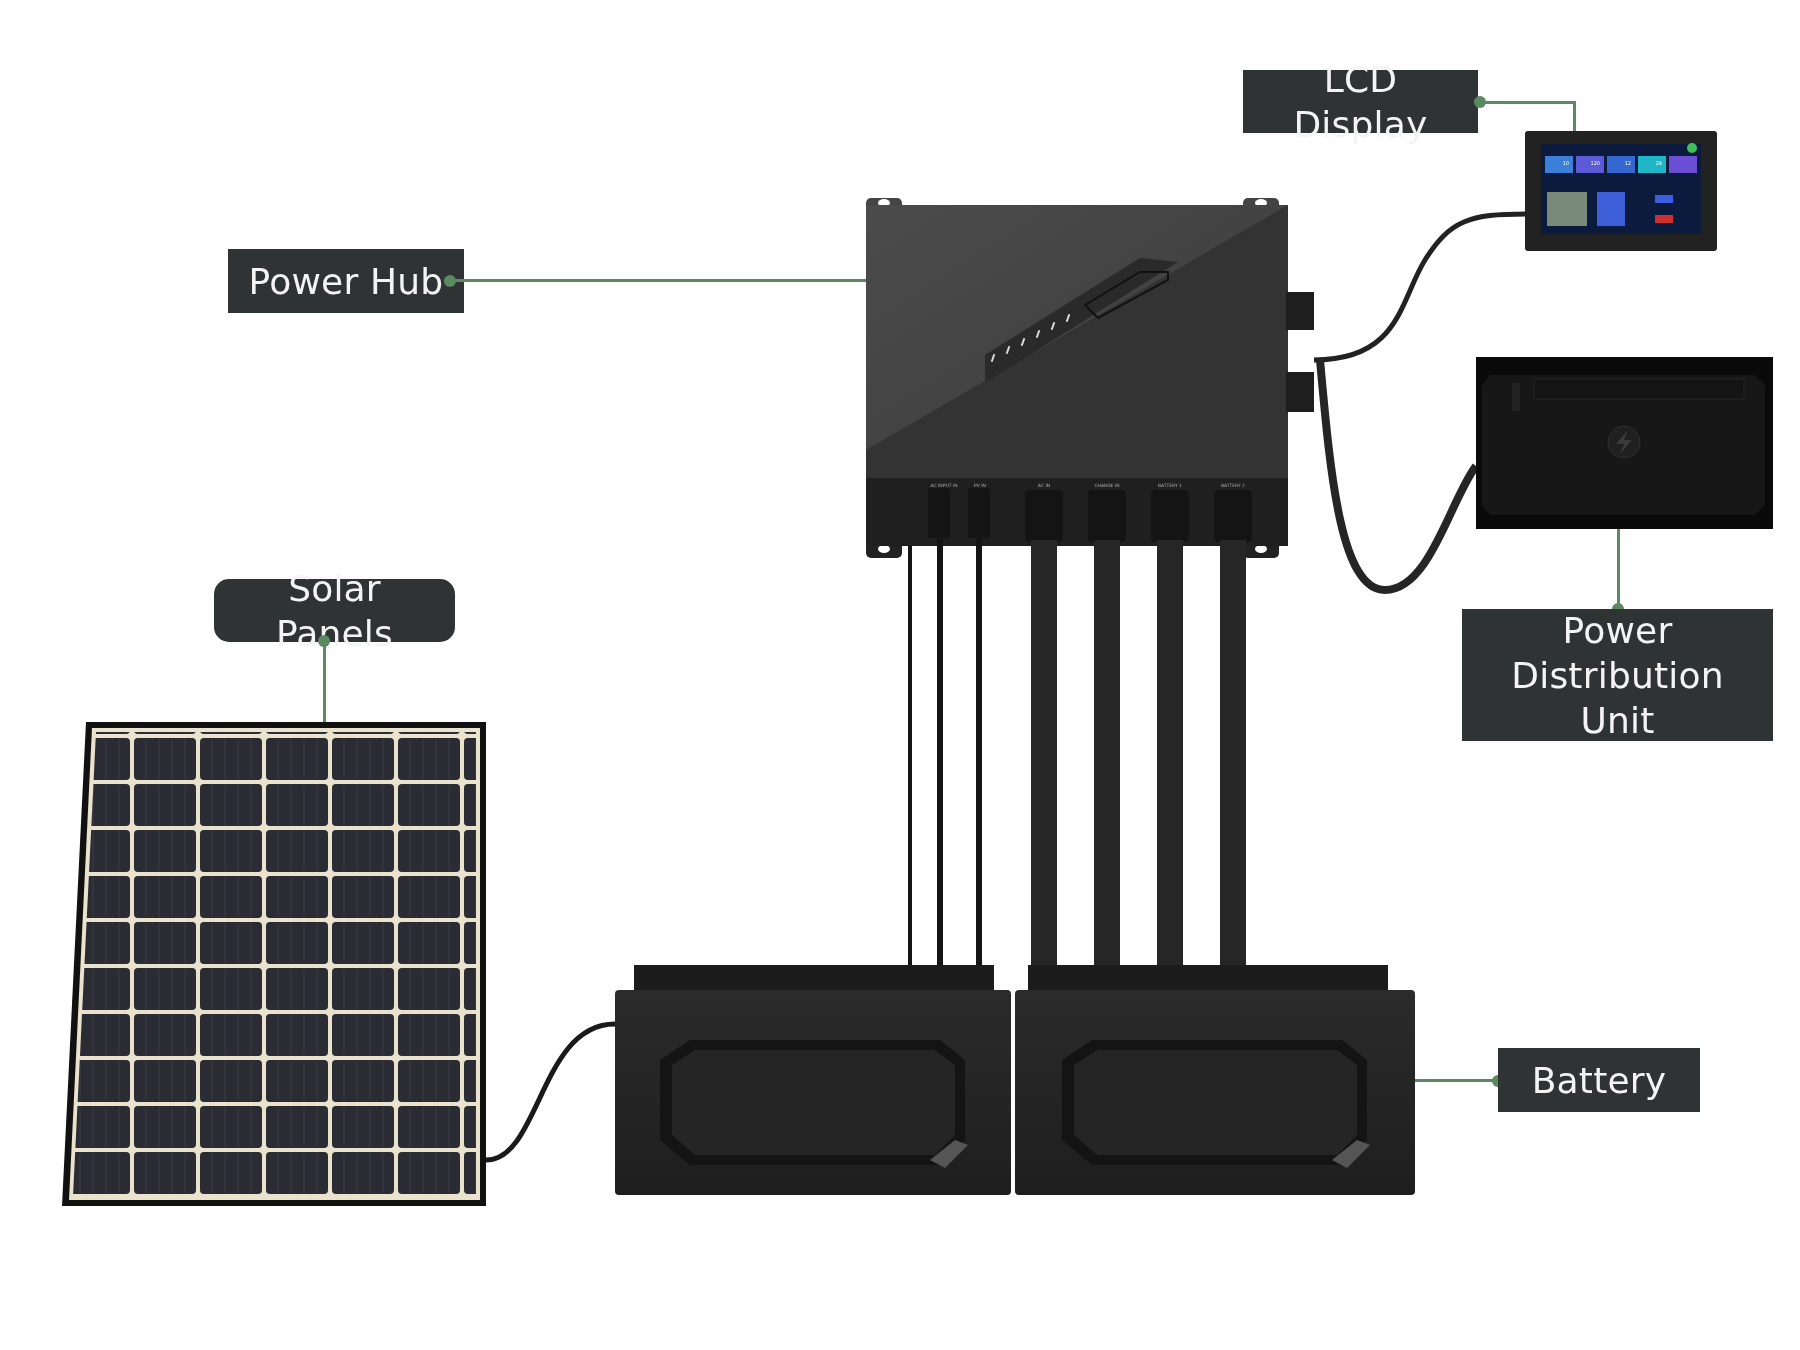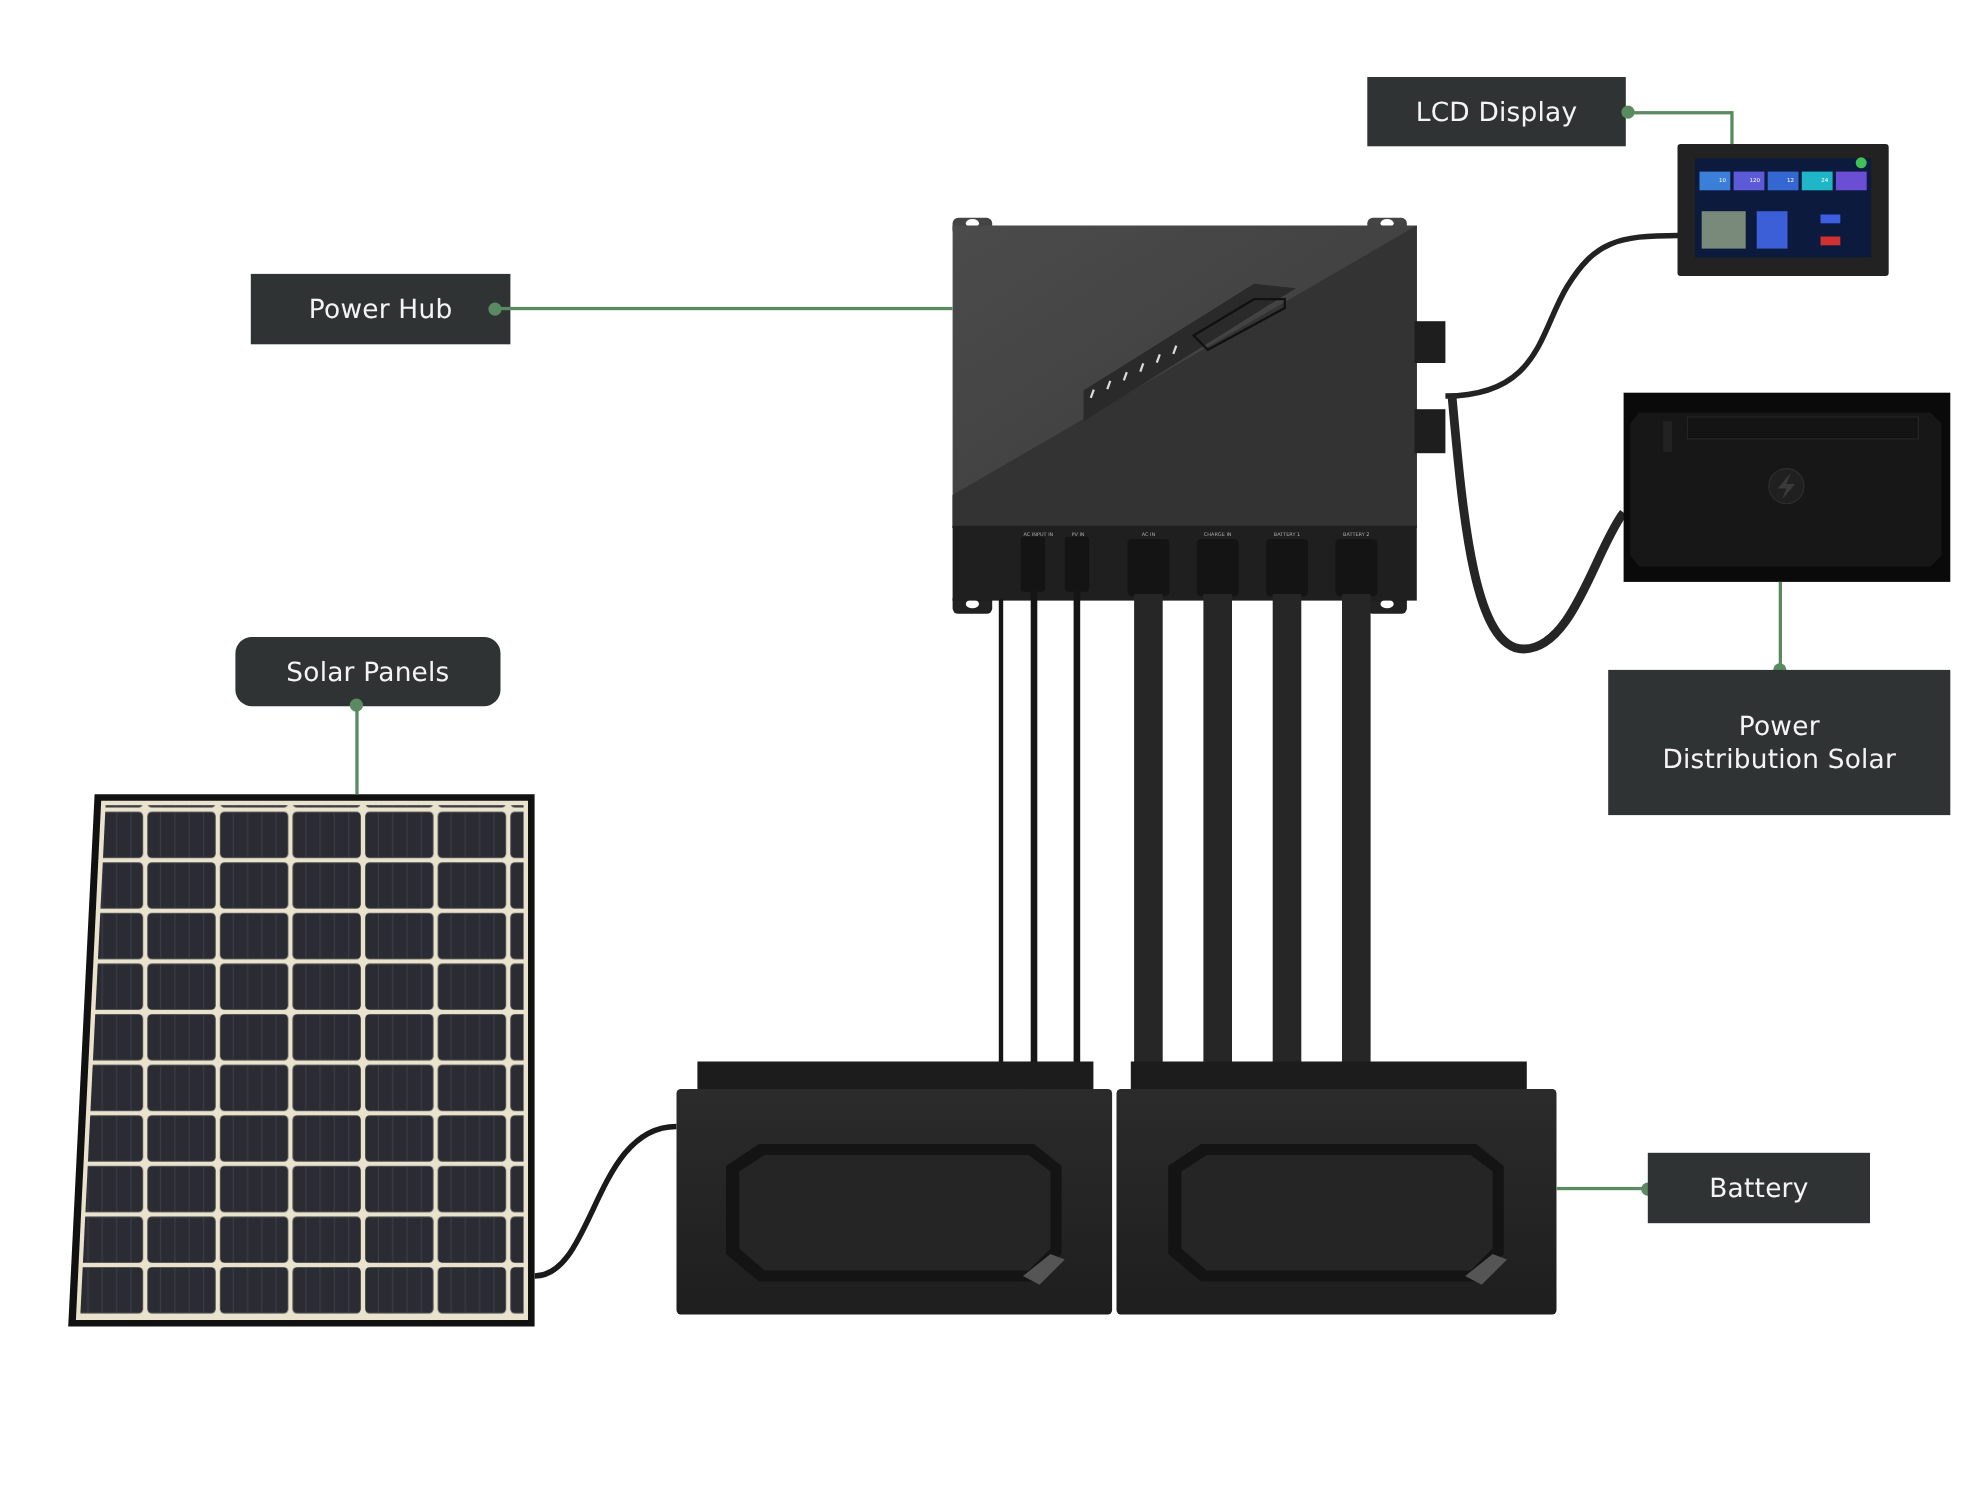--- a/index.html
+++ b/index.html
@@ -1,21 +1,21 @@
 <!DOCTYPE html>
 <html><head>
 <meta charset="utf-8">
 <style>
   html, body { margin: 0; padding: 0; background: #ffffff; }
   body { width: 1800px; height: 1350px; position: relative; overflow: hidden;
          font-family: "DejaVu Sans", "Liberation Sans", sans-serif; }
   #stage { position: absolute; left: 0; top: 0; width: 1800px; height: 1350px; }
   .label {
     position: absolute; background: #2f3334; color: #f4f4f4;
-    font-family: "DejaVu Sans", sans-serif; font-size: 24px; letter-spacing: 0.2px;
+    font-family: "DejaVu Sans", sans-serif; font-size: 36px; letter-spacing: 0.2px;
     display: flex; align-items: center; justify-content: center; text-align: center;
     line-height: 1.25; box-sizing: border-box; padding: 0 10px;
   }
   .dot { position: absolute; width: 12px; height: 12px; border-radius: 50%; background: #5b8a62; }
   .hline { position: absolute; height: 3px; background: #5b8a62; }
   .vline { position: absolute; width: 3px; background: #5b8a62; }
 </style>
 </head>
 <body>
 
@@ -174,21 +174,21 @@
   <div class="label" style="left:214px;top:579px;width:241px;height:63px;border-radius:15px;">
     <span>Solar Panels</span>
   </div>
   <div class="dot" style="left:318px;top:635px;"></div>
   <div class="vline" style="left:323px;top:641px;height:81px;"></div>
 
   <div class="vline" style="left:1617px;top:529px;height:80px;"></div>
   <div class="dot" style="left:1612px;top:603px;"></div>
   <div class="label" style="left:1462px;top:609px;width:311px;height:132px;flex-direction:column;">
     <span>Power</span>
-    <span>Distribution Solar</span>
+    <span>Distribution Unit</span>
   </div>
 
   <div class="hline" style="left:1415px;top:1079px;width:80px;"></div>
   <div class="dot" style="left:1492px;top:1075px;"></div>
   <div class="label" style="left:1498px;top:1048px;width:202px;height:64px;">
     <span>Battery</span>
   </div>
 </div>
 
 </body></html>

